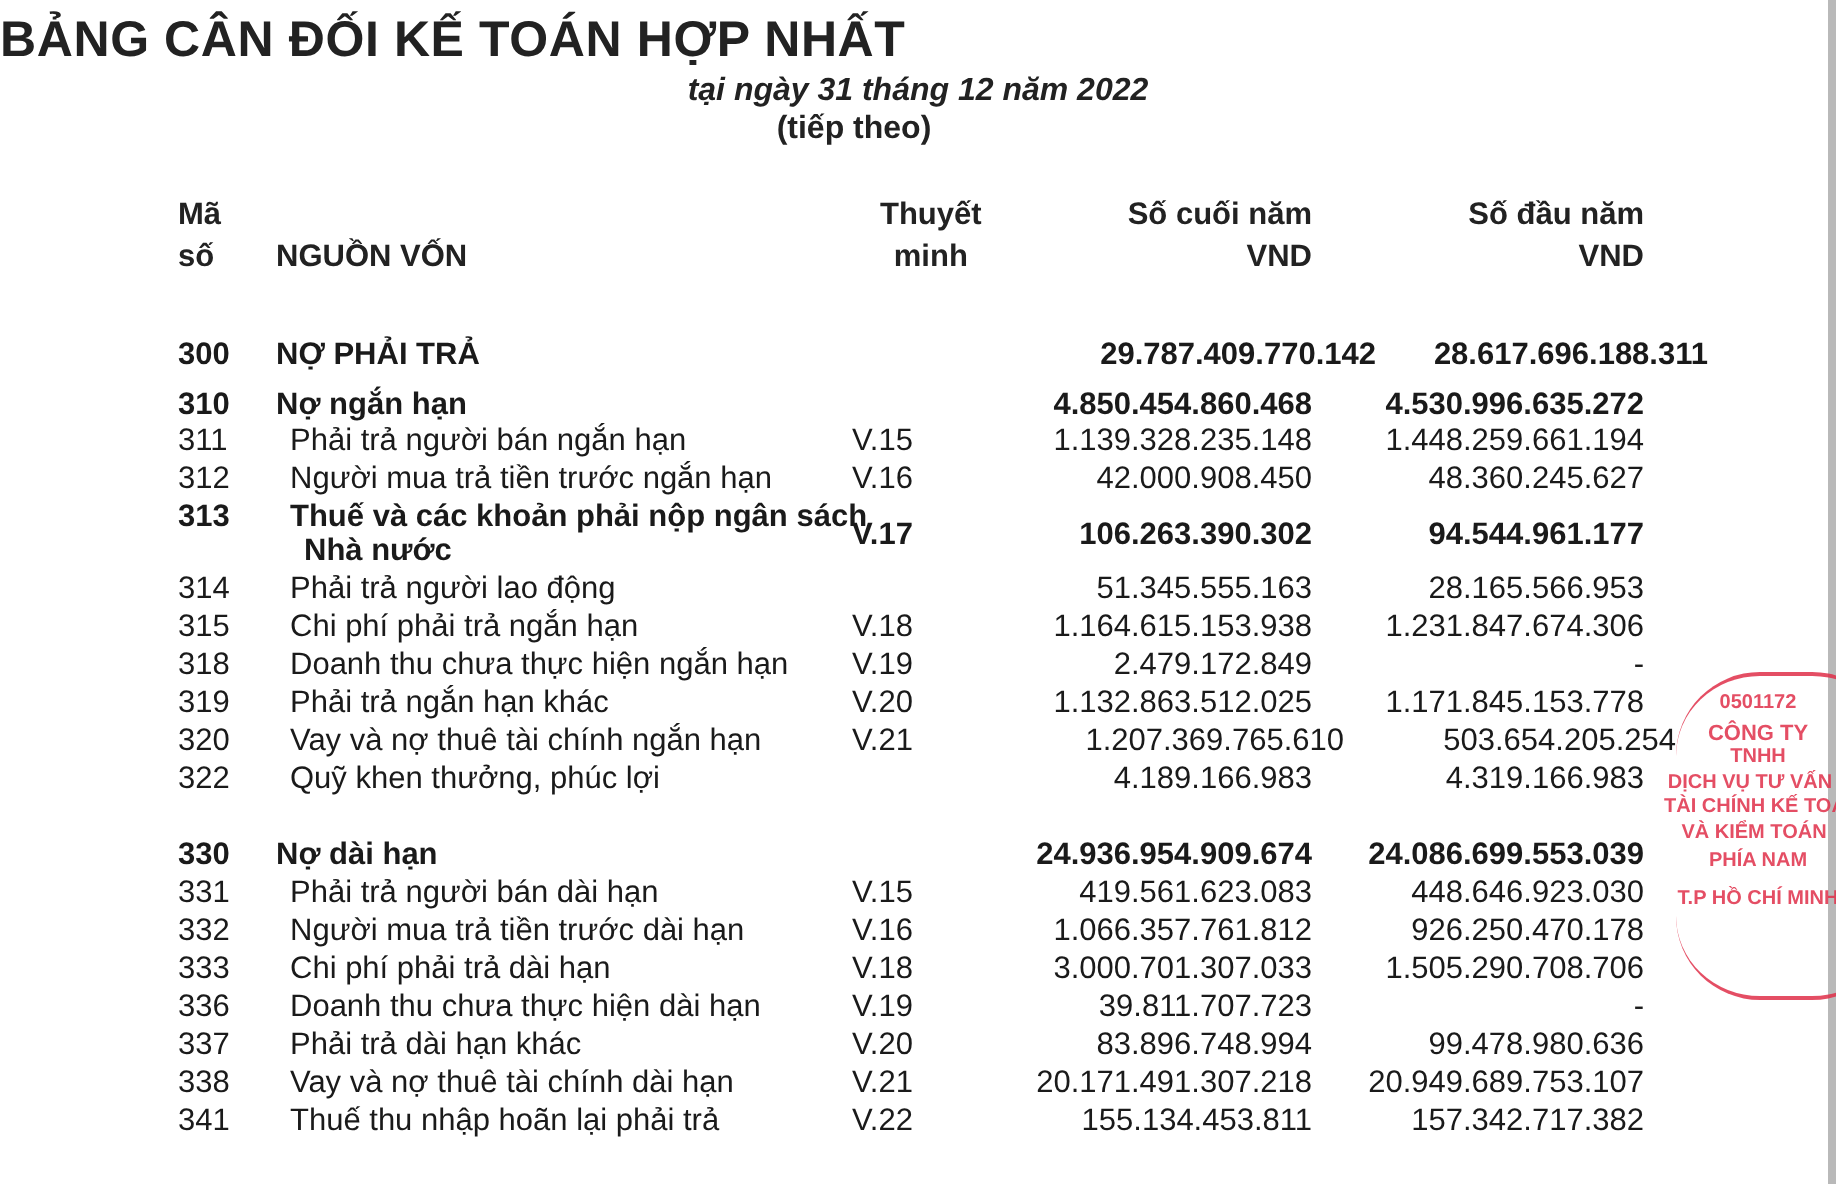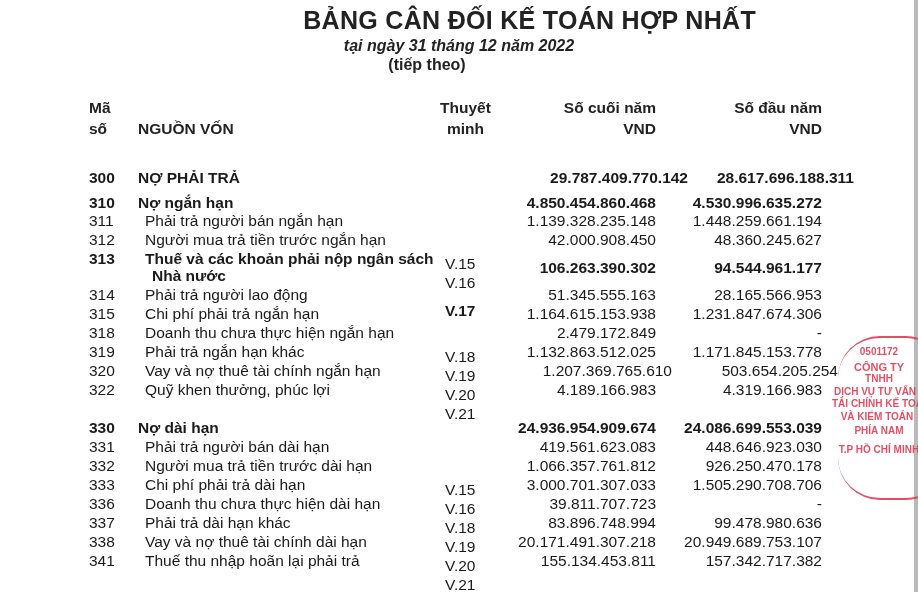--- a/index.html
+++ b/index.html
@@ -3,38 +3,38 @@
 <meta charset="utf-8">
 <style>
   html, body { margin: 0; padding: 0; }
   body {
     width: 918px; height: 592px; overflow: hidden;
     background: #ffffff; position: relative;
     font-family: "Liberation Sans", sans-serif; color: #1a1a1a;
   }
   .right-edge { position: absolute; top: 0; right: 0; width: 4px; height: 592px; background: #b9b9b9; }
   .title {
-    position: absolute; left: 0; width: 756px; top: 6px; text-align: right;
+    position: absolute; left: 0; width: 756px; top: 6px; text-align: left;
     font-size: 25px; font-weight: bold; letter-spacing: 0.3px; color: #222;
   }
   .subtitle {
     position: absolute; left: 0; width: 918px; top: 37px; text-align: center;
     font-size: 16px; font-weight: bold; font-style: italic; color: #222;
   }
   .cont {
     position: absolute; left: 0; width: 854px; top: 56px; text-align: center;
     font-size: 16px; font-weight: bold; color: #222;
   }
   .hdr { position: absolute; font-weight: bold; font-size: 15.5px; line-height: 21px; color: #222; }
   .row { position: absolute; left: 0; width: 918px; height: 20px; font-size: 15.5px; line-height: 20px; }
   .row span { position: absolute; white-space: nowrap; }
   .code { left: 89px; }
   .name { left: 138px; }
   .name.sub { left: 145px; }
-  .note { left: 445px; margin-top: 43px; }
+  .note { left: 426px; }
   .end { right: 262px; }
   .start { right: 96px; text-align: right; }
   .row.bold { font-weight: bold; }
   .stamp {
     position: absolute; left: 834px; top: 340px; width: 90px; height: 150px;
     color: #e0304a; font-size: 10px; line-height: 12.5px; text-align: center;
     font-weight: bold; opacity: 0.85;
   }
   .stamp .arc-top {
     position: absolute; left: 4px; top: -4px; width: 110px; height: 40px;

